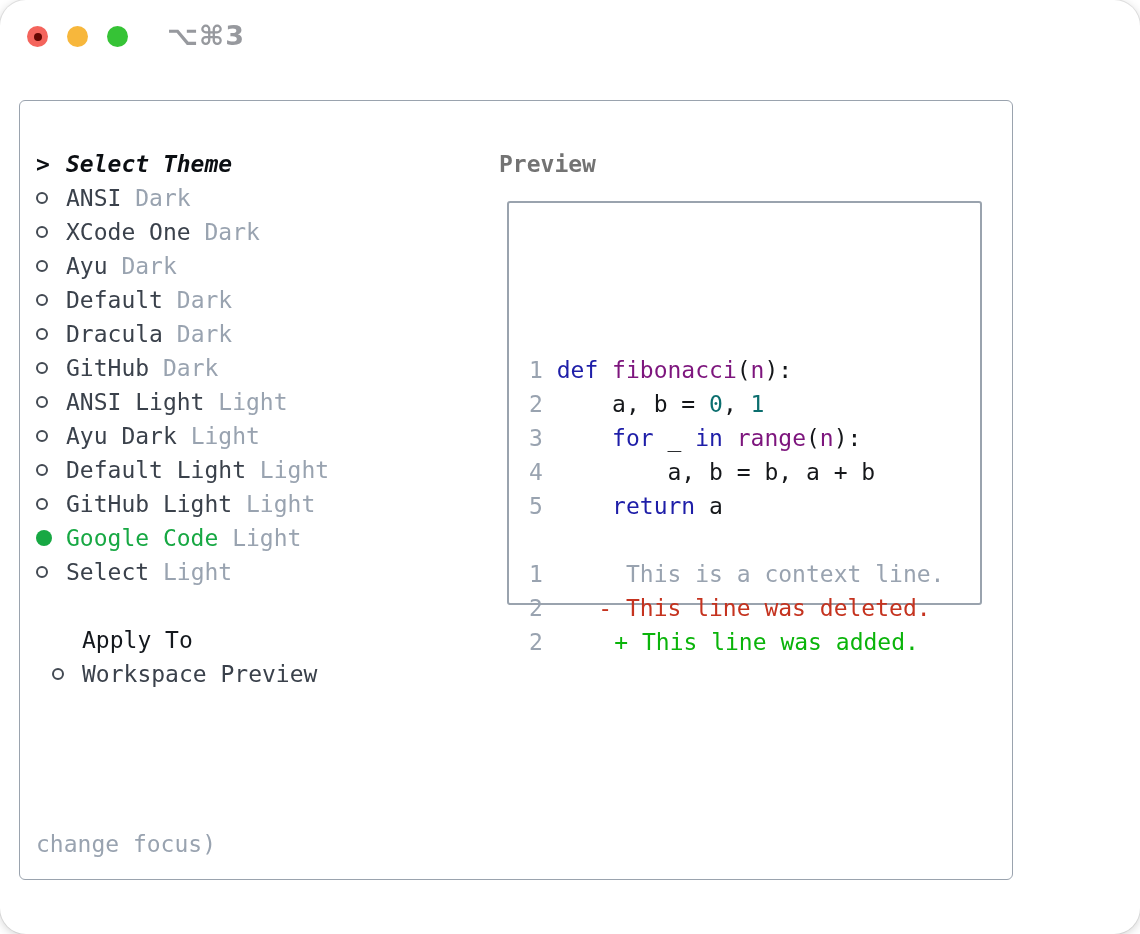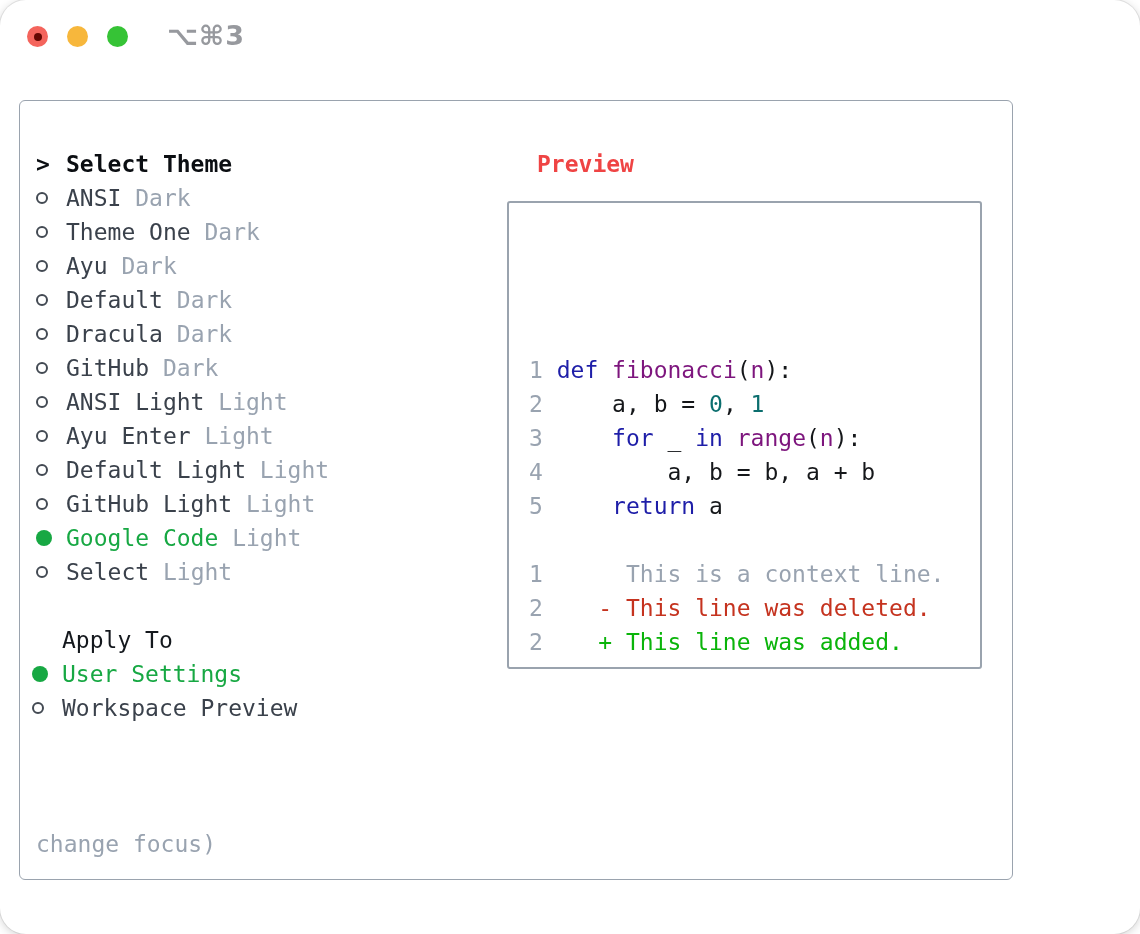--- a/index.html
+++ b/index.html
@@ -41,44 +41,44 @@
   
   .panel{
     position:absolute;left:19px;top:100px;width:994px;height:780px;
     border:1.5px solid var(--border-gray);border-radius:6px;background:#fff;
   }
   .row{height:34px;display:flex;align-items:center;font-size:23px;white-space:pre;}
   .bullet-cell{flex:0 0 30px;width:30px;display:flex;align-items:center;}
   .ring{width:12px;height:12px;border:2.5px solid #434a53;border-radius:50%;}
   .dot{width:16px;height:16px;border-radius:50%;background:var(--accent-green);}
   .prompt{font-weight:bold;color:#0b0e12;}
-  .hdr{font-weight:bold;color:#0b0e12;}
+  .hdr{font-weight:bold;color:#0b0e12;font-style:italic;}
   .item-name{color:var(--item-ink);}
   .item-variant{color:var(--muted-gray);}
   .selected .item-name{color:var(--accent-green);}
   #theme-rows{position:absolute;left:16px;top:46px;}
-  #apply-rows{position:absolute;left:12px;top:522px;}
+  #apply-rows{position:absolute;left:32px;top:522px;}
   .apply-label{color:#14181d;}
   #hint-block{position:absolute;left:16px;top:658px;color:var(--muted-gray);font-size:23px;line-height:34px;white-space:pre;}
   
-  .preview-title{position:absolute;left:479px;top:46px;height:34px;display:flex;align-items:center;font-size:23px;font-weight:bold;color:#ef4444;margin-left:38px;}
+  .preview-title{position:absolute;left:479px;top:46px;height:34px;display:flex;align-items:center;font-size:23px;font-weight:bold;color:#737373;}
   .preview-box{
-    position:absolute;left:487px;top:100px;width:475px;height:468px;
+    position:absolute;left:487px;top:100px;width:475px;height:404px;
     border:2px solid var(--border-gray);border-radius:3px;background:#fff;
   }
   #code-block{position:absolute;left:20px;top:48px;font-size:23px;line-height:34px;white-space:pre;}
   .cl{height:34px;}
   .tk-ln{color:var(--muted-gray);}
   .tk-kw{color:var(--keyword-blue);}
   .tk-fn{color:var(--function-purple);}
   .tk-num{color:var(--number-teal);}
   .tk-pl{color:var(--ink);}
   .tk-ctx{color:var(--muted-gray);}
   .tk-del{color:var(--deleted-red);}
-  .tk-add{color:var(--added-green);}
+  .tk-add{color:var(--added-green);margin-left:16px;}
 </style>
 </head>
 <body>
 
 <div class="window">
 
   <div class="titlebar">
     <div class="lights">
       <div class="light red"></div>
       <div class="light yellow"></div>
@@ -89,40 +89,39 @@
 
   <div class="panel">
 
     <div id="theme-rows">
       <div class="row">
         <span class="bullet-cell prompt">&gt;</span>
         <span class="hdr">Select Theme</span>
       </div>
 
     <div class="row"><span class="bullet-cell"><span class="ring"></span></span><span class="item-name">ANSI</span><span class="item-variant"> Dark</span></div>
-        <div class="row"><span class="bullet-cell"><span class="ring"></span></span><span class="item-name">Theme One</span><span class="item-variant"> Dark</span></div>
+        <div class="row"><span class="bullet-cell"><span class="ring"></span></span><span class="item-name">XCode One</span><span class="item-variant"> Dark</span></div>
         <div class="row"><span class="bullet-cell"><span class="ring"></span></span><span class="item-name">Ayu</span><span class="item-variant"> Dark</span></div>
         <div class="row"><span class="bullet-cell"><span class="ring"></span></span><span class="item-name">Default</span><span class="item-variant"> Dark</span></div>
         <div class="row"><span class="bullet-cell"><span class="ring"></span></span><span class="item-name">Dracula</span><span class="item-variant"> Dark</span></div>
         <div class="row"><span class="bullet-cell"><span class="ring"></span></span><span class="item-name">GitHub</span><span class="item-variant"> Dark</span></div>
         <div class="row"><span class="bullet-cell"><span class="ring"></span></span><span class="item-name">ANSI Light</span><span class="item-variant"> Light</span></div>
-        <div class="row"><span class="bullet-cell"><span class="ring"></span></span><span class="item-name">Ayu Enter</span><span class="item-variant"> Light</span></div>
+        <div class="row"><span class="bullet-cell"><span class="ring"></span></span><span class="item-name">Ayu Dark</span><span class="item-variant"> Light</span></div>
         <div class="row"><span class="bullet-cell"><span class="ring"></span></span><span class="item-name">Default Light</span><span class="item-variant"> Light</span></div>
         <div class="row"><span class="bullet-cell"><span class="ring"></span></span><span class="item-name">GitHub Light</span><span class="item-variant"> Light</span></div>
         <div class="row selected"><span class="bullet-cell"><span class="dot"></span></span><span class="item-name">Google Code</span><span class="item-variant"> Light</span></div>
         <div class="row"><span class="bullet-cell"><span class="ring"></span></span><span class="item-name">Select</span><span class="item-variant"> Light</span></div>
       </div>
 
     <div id="apply-rows">
       <div class="row">
         <span class="bullet-cell"></span>
         <span class="apply-label">Apply To</span>
       </div>
 
-    <div class="row selected"><span class="bullet-cell"><span class="dot"></span></span><span class="item-name">User Settings</span></div>
         <div class="row"><span class="bullet-cell"><span class="ring"></span></span><span class="item-name">Workspace Preview</span></div>
       </div>
 
     <div id="hint-block">
       <div>change focus)</div>
     </div>
 
     <div class="preview-title">Preview</div>
 
     <div class="preview-box">

